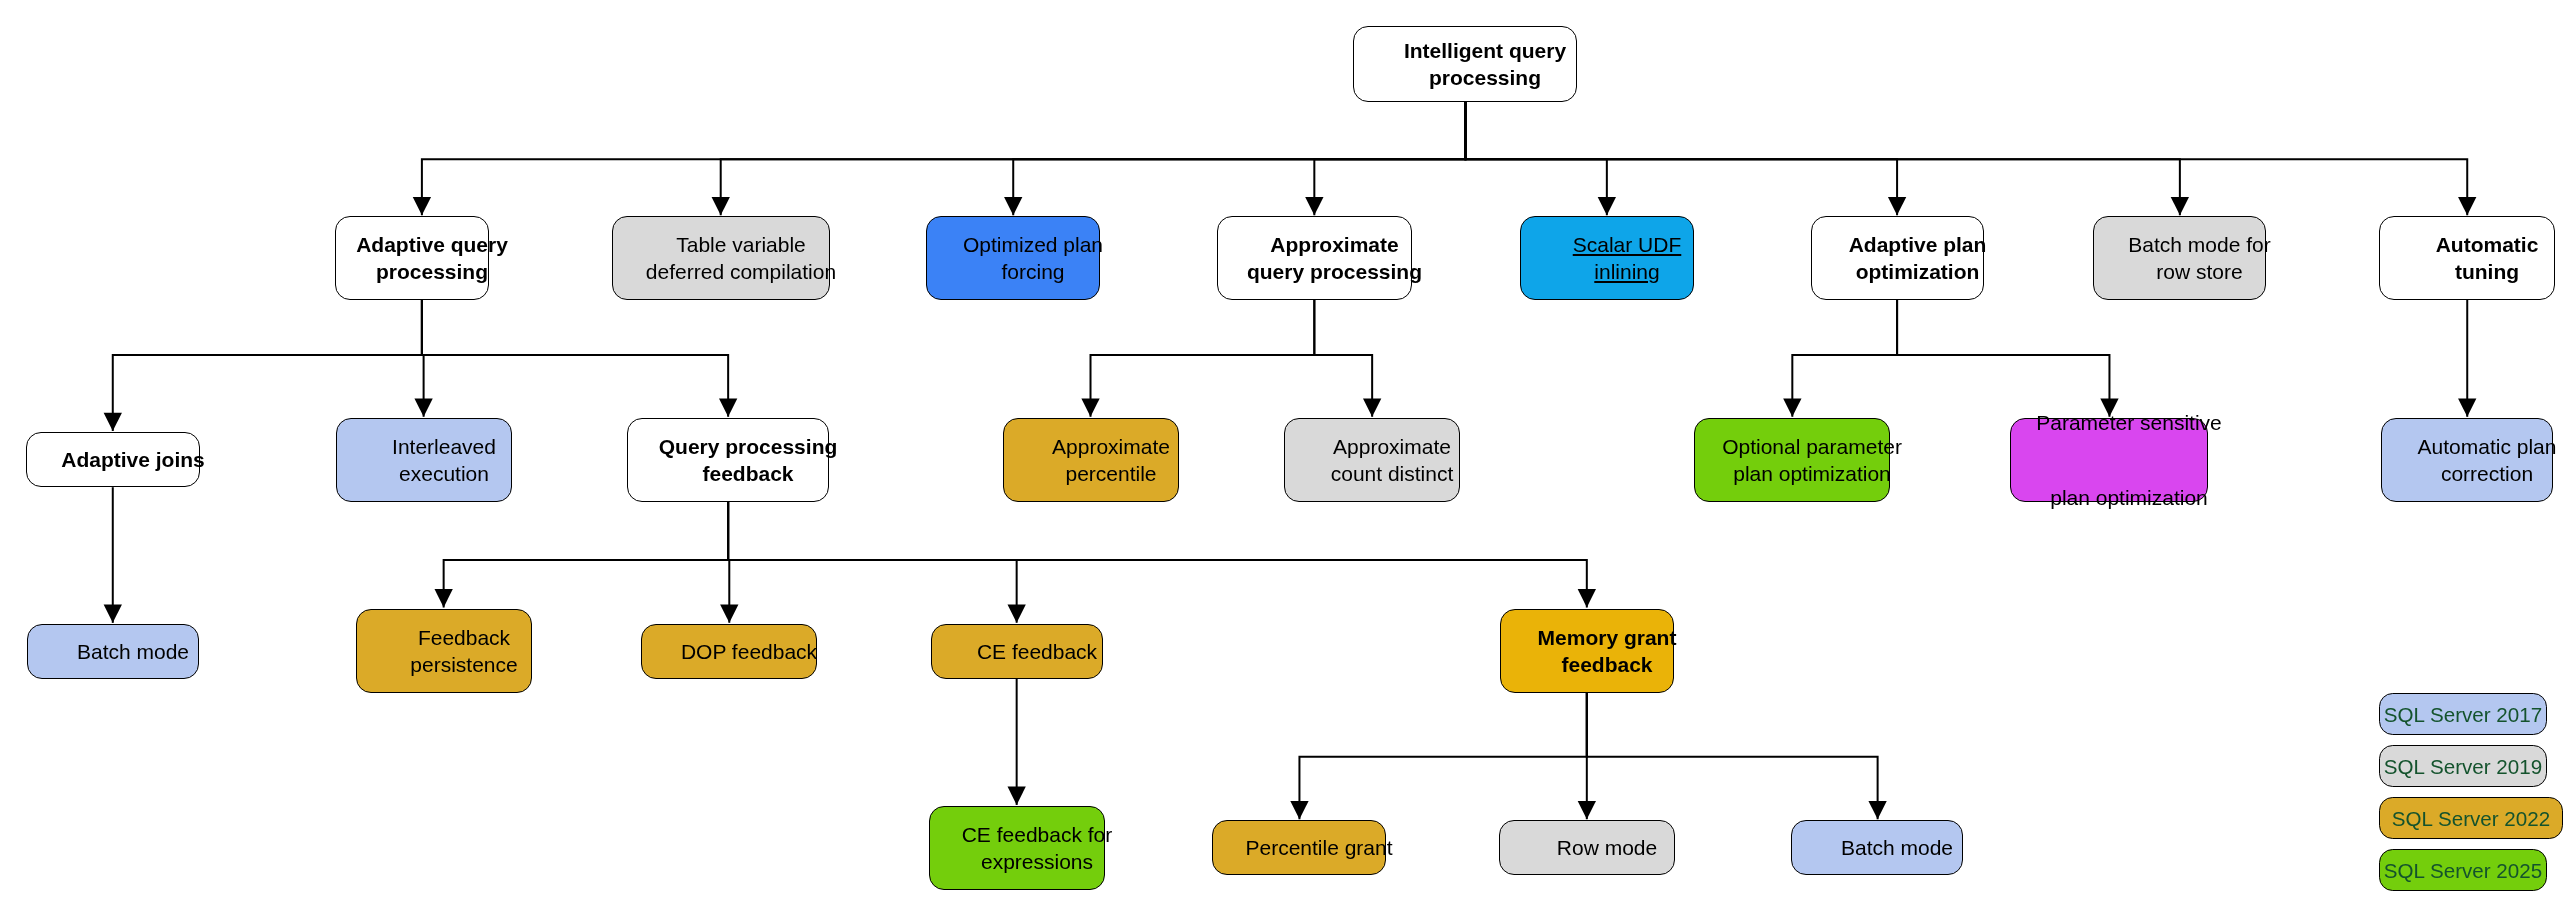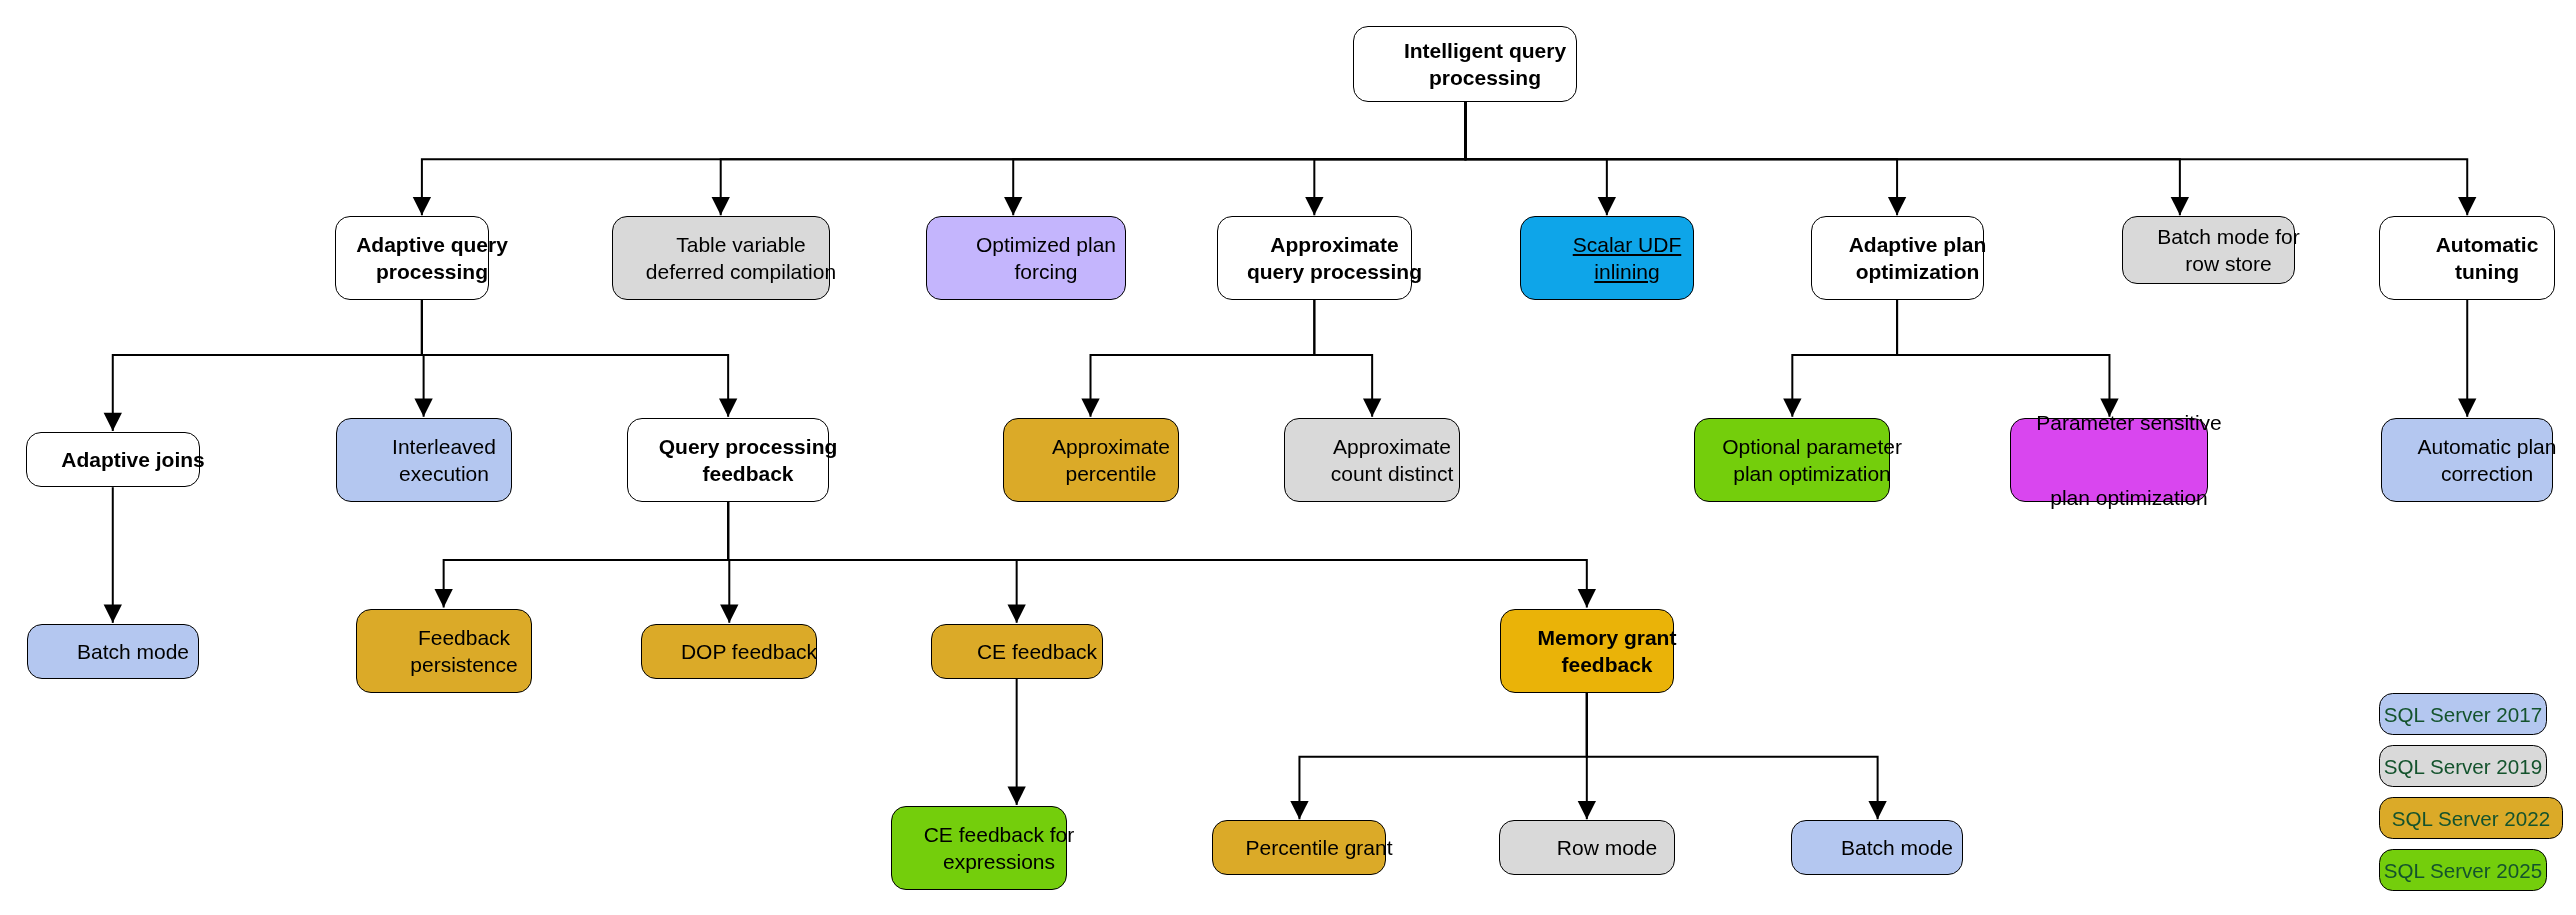--- a/index.html
+++ b/index.html
@@ -70,37 +70,37 @@
         <div class="node-line">processing</div>
       </div>
       <div class="node bold" style="left: 335px; top: 216px; width: 154px; height: 84px; background: rgb(255, 255, 255);">
         <div class="node-line">Adaptive query</div>
         <div class="node-line">processing</div>
       </div>
       <div class="node" style="left: 612px; top: 216px; width: 218px; height: 84px; background: rgb(217, 217, 217);">
         <div class="node-line">Table variable</div>
         <div class="node-line">deferred compilation</div>
       </div>
-      <div class="node" style="left: 926px; top: 216px; width: 200px; height: 84px; background: #c4b5fd;">
+      <div class="node" style="left: 926px; top: 216px; width: 174px; height: 84px; background: #3b82f6;">
         <div class="node-line">Optimized plan</div>
         <div class="node-line">forcing</div>
       </div>
       <div class="node bold" style="left: 1217px; top: 216px; width: 195px; height: 84px; background: rgb(255, 255, 255);">
         <div class="node-line">Approximate</div>
         <div class="node-line">query processing</div>
       </div>
       <div class="node" style="left: 1520px; top: 216px; width: 174px; height: 84px; background: #0ea5e9; text-decoration: underline;">
         <div class="node-line">Scalar UDF</div>
         <div class="node-line">inlining</div>
       </div>
       <div class="node bold" style="left: 1811px; top: 216px; width: 173px; height: 84px; background: rgb(255, 255, 255);">
         <div class="node-line">Adaptive plan</div>
         <div class="node-line">optimization</div>
       </div>
-      <div class="node" style="left: 2093px; top: 216px; width: 173px; height: 68px; background: rgb(217, 217, 217); margin-left: 29px;">
+      <div class="node" style="left: 2093px; top: 216px; width: 173px; height: 84px; background: rgb(217, 217, 217);">
         <div class="node-line">Batch mode for</div>
         <div class="node-line">row store</div>
       </div>
       <div class="node bold" style="left: 2379px; top: 216px; width: 176px; height: 84px; background: rgb(255, 255, 255);">
         <div class="node-line">Automatic</div>
         <div class="node-line">tuning</div>
       </div>
       <div class="node bold" style="left: 26px; top: 432px; width: 174px; height: 55px; background: rgb(255, 255, 255);">
         <div class="node-line">Adaptive joins</div>
       </div>
@@ -142,21 +142,21 @@
       <div class="node" style="left: 641px; top: 624px; width: 176px; height: 55px; background: rgb(219, 170, 40);">
         <div class="node-line">DOP feedback</div>
       </div>
       <div class="node" style="left: 931px; top: 624px; width: 172px; height: 55px; background: rgb(219, 170, 40);">
         <div class="node-line">CE feedback</div>
       </div>
       <div class="node bold" style="left: 1500px; top: 609px; width: 174px; height: 84px; background: #eab308;">
         <div class="node-line">Memory grant</div>
         <div class="node-line">feedback</div>
       </div>
-      <div class="node" style="left: 891px; top: 806px; width: 176px; height: 84px; background: rgb(116, 206, 12);">
+      <div class="node" style="left: 929px; top: 806px; width: 176px; height: 84px; background: rgb(116, 206, 12);">
         <div class="node-line">CE feedback for</div>
         <div class="node-line">expressions</div>
       </div>
       <div class="node" style="left: 1212px; top: 820px; width: 174px; height: 55px; background: rgb(219, 170, 40);">
         <div class="node-line">Percentile grant</div>
       </div>
       <div class="node" style="left: 1499px; top: 820px; width: 176px; height: 55px; background: rgb(217, 217, 217);">
         <div class="node-line">Row mode</div>
       </div>
       <div class="node" style="left: 1791px; top: 820px; width: 172px; height: 55px; background: rgb(180, 199, 240);">

